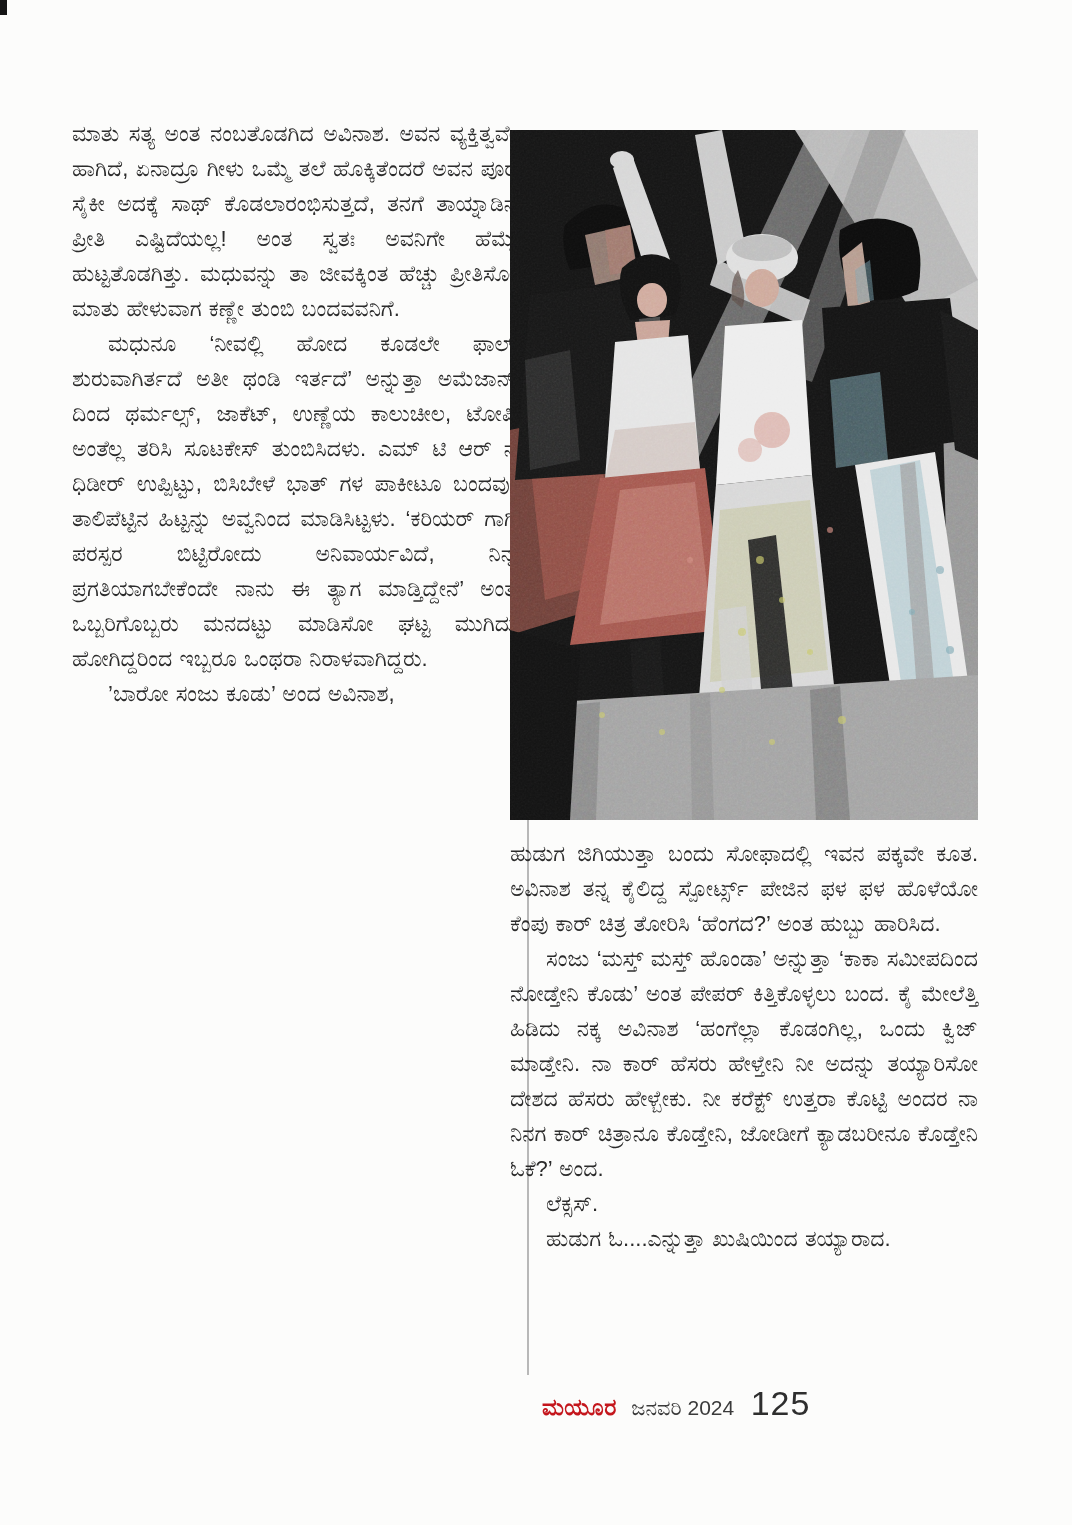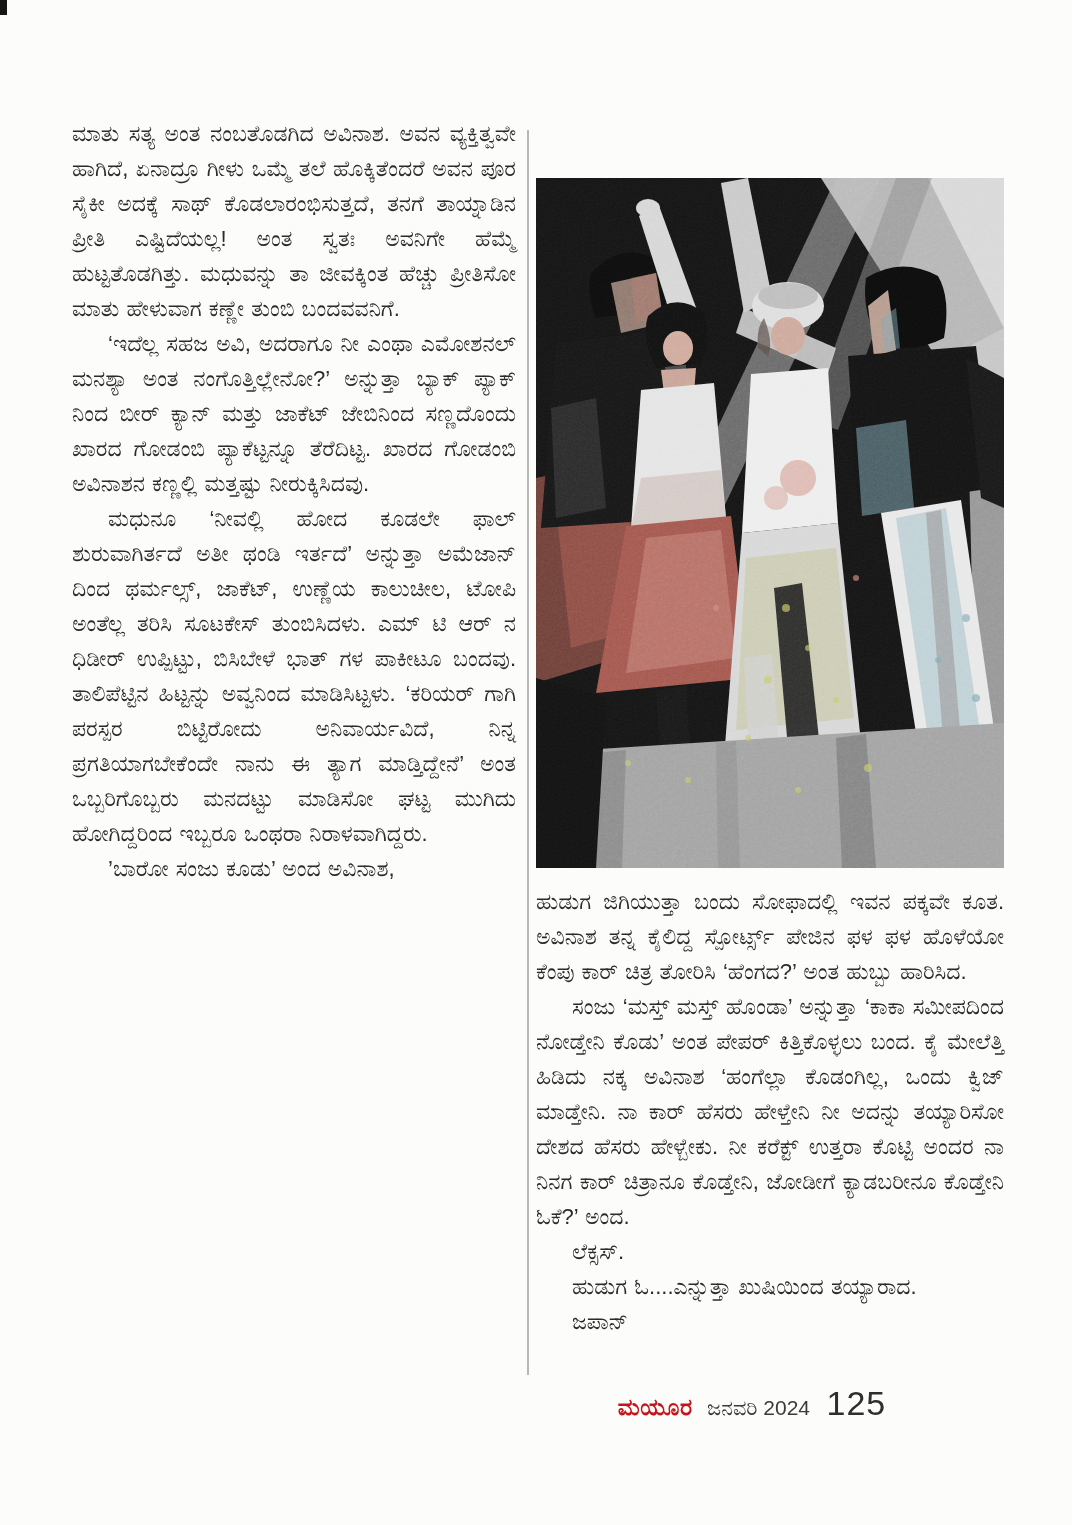--- a/index.html
+++ b/index.html
@@ -23,29 +23,29 @@
     color:#2b2b2b;
     margin:0;
     word-spacing:1px;
   }
   .body-par.indent{text-indent:36px;}
   .column-divider{
     position:absolute;left:527px;top:130px;width:1.5px;height:1245px;
     background:#b8b8b8;
   }
   .col-right{
-    position:absolute;left:536px;top:130px;width:468px;margin-top:48px;
+    position:absolute;left:510px;top:130px;width:468px;
   }
   .illustration{
     width:468px;height:690px;display:block;
   }
   .right-text{margin-top:16px;}
   .footer{
     position:absolute;top:1384px;left:542px;width:420px;
-    text-align:center;white-space:nowrap;
+    text-align:left;white-space:nowrap;
   }
   .brand{
     color:#c4161c;font-weight:bold;font-size:23px;letter-spacing:.5px;
     display:inline-block;vertical-align:baseline;
   }
   .issue{
     color:#3a3a3a;font-size:21px;margin-left:10px;
     display:inline-block;vertical-align:baseline;
   }
   .pagenum{
@@ -53,21 +53,20 @@
     display:inline-block;vertical-align:baseline;letter-spacing:1px;
   }
 </style>
 </head>
 <body>
 
 <div class="print-mark"></div>
 
 <div class="col-left">
   <p class="body-par">ಮಾತು ಸತ್ಯ ಅಂತ ನಂಬತೊಡಗಿದ ಅವಿನಾಶ. ಅವನ ವ್ಯಕ್ತಿತ್ವವೇ ಹಾಗಿದೆ, ಏನಾದ್ರೂ ಗೀಳು ಒಮ್ಮೆ ತಲೆ ಹೊಕ್ಕಿತೆಂದರೆ ಅವನ ಪೂರ ಸೈಕೀ ಅದಕ್ಕೆ ಸಾಥ್ ಕೊಡಲಾರಂಭಿಸುತ್ತದೆ, ತನಗೆ ತಾಯ್ನಾಡಿನ ಪ್ರೀತಿ ಎಷ್ಟಿದೆಯಲ್ಲ! ಅಂತ ಸ್ವತಃ ಅವನಿಗೇ ಹೆಮ್ಮೆ ಹುಟ್ಟತೊಡಗಿತ್ತು. ಮಧುವನ್ನು ತಾ ಜೀವಕ್ಕಿಂತ ಹೆಚ್ಚು ಪ್ರೀತಿಸೋ ಮಾತು ಹೇಳುವಾಗ ಕಣ್ಣೇ ತುಂಬಿ ಬಂದವವನಿಗೆ.</p>
-  <p class="body-par indent">‘ಇದೆಲ್ಲ ಸಹಜ ಅವಿ, ಅದರಾಗೂ ನೀ ಎಂಥಾ ಎಮೋಶನಲ್ ಮನಶ್ಯಾ ಅಂತ ನಂಗೊತ್ತಿಲ್ಲೇನೋ?’ ಅನ್ನುತ್ತಾ ಬ್ಯಾಕ್ ಪ್ಯಾಕ್ ನಿಂದ ಬೀರ್ ಕ್ಯಾನ್ ಮತ್ತು ಜಾಕೆಟ್ ಜೇಬಿನಿಂದ ಸಣ್ಣದೊಂದು ಖಾರದ ಗೋಡಂಬಿ ಪ್ಯಾಕೆಟ್ಟನ್ನೂ ತೆರೆದಿಟ್ಟ. ಖಾರದ ಗೋಡಂಬಿ ಅವಿನಾಶನ ಕಣ್ಣಲ್ಲಿ ಮತ್ತಷ್ಟು ನೀರುಕ್ಕಿಸಿದವು.</p>
   <p class="body-par indent">ಮಧುನೂ ‘ನೀವಲ್ಲಿ ಹೋದ ಕೂಡಲೇ ಫಾಲ್ ಶುರುವಾಗಿರ್ತದೆ ಅತೀ ಥಂಡಿ ಇರ್ತದೆ’ ಅನ್ನುತ್ತಾ ಅಮೆಜಾನ್ ದಿಂದ ಥರ್ಮಲ್ಸ್, ಜಾಕೆಟ್, ಉಣ್ಣೆಯ ಕಾಲುಚೀಲ, ಟೋಪಿ ಅಂತೆಲ್ಲ ತರಿಸಿ ಸೂಟಕೇಸ್ ತುಂಬಿಸಿದಳು. ಎಮ್ ಟಿ ಆರ್ ನ ಧಿಡೀರ್ ಉಪ್ಪಿಟ್ಟು, ಬಿಸಿಬೇಳೆ ಭಾತ್ ಗಳ ಪಾಕೀಟೂ ಬಂದವು. ತಾಲಿಪೆಟ್ಟಿನ ಹಿಟ್ಟನ್ನು ಅವ್ವನಿಂದ ಮಾಡಿಸಿಟ್ಟಳು. ‘ಕರಿಯರ್ ಗಾಗಿ ಪರಸ್ಪರ ಬಿಟ್ಟಿರೋದು ಅನಿವಾರ್ಯವಿದೆ, ನಿನ್ನ ಪ್ರಗತಿಯಾಗಬೇಕೆಂದೇ ನಾನು ಈ ತ್ಯಾಗ ಮಾಡ್ತಿದ್ದೇನೆ’ ಅಂತ ಒಬ್ಬರಿಗೊಬ್ಬರು ಮನದಟ್ಟು ಮಾಡಿಸೋ ಘಟ್ಟ ಮುಗಿದು ಹೋಗಿದ್ದರಿಂದ ಇಬ್ಬರೂ ಒಂಥರಾ ನಿರಾಳವಾಗಿದ್ದರು.</p>
   <p class="body-par indent">’ಬಾರೋ ಸಂಜು ಕೂಡು’ ಅಂದ ಅವಿನಾಶ,</p>
 </div>
 
 <div class="column-divider"></div>
 
 <div class="col-right">
 
   <svg class="illustration" viewBox="0 0 468 690" preserveAspectRatio="none" xmlns="http://www.w3.org/2000/svg">
     <defs>
@@ -177,21 +176,20 @@
       <rect width="468" height="690" filter="url(#grain)" opacity="0.42" style="mix-blend-mode:soft-light"></rect>
       <rect width="468" height="690" filter="url(#grain2)" opacity="0.10" style="mix-blend-mode:overlay"></rect>
     </g>
   </svg>
 
   <div class="right-text">
     <p class="body-par">ಹುಡುಗ ಜಿಗಿಯುತ್ತಾ ಬಂದು ಸೋಫಾದಲ್ಲಿ ಇವನ ಪಕ್ಕವೇ ಕೂತ. ಅವಿನಾಶ ತನ್ನ ಕೈಲಿದ್ದ ಸ್ಪೋರ್ಟ್ಸ್ ಪೇಜಿನ ಫಳ ಫಳ ಹೊಳೆಯೋ ಕೆಂಪು ಕಾರ್ ಚಿತ್ರ ತೋರಿಸಿ ‘ಹೆಂಗದ?’ ಅಂತ ಹುಬ್ಬು ಹಾರಿಸಿದ.</p>
     <p class="body-par indent">ಸಂಜು ‘ಮಸ್ತ್ ಮಸ್ತ್ ಹೊಂಡಾ’ ಅನ್ನುತ್ತಾ ‘ಕಾಕಾ ಸಮೀಪದಿಂದ ನೋಡ್ತೇನಿ ಕೊಡು’ ಅಂತ ಪೇಪರ್ ಕಿತ್ತಿಕೊಳ್ಳಲು ಬಂದ. ಕೈ ಮೇಲೆತ್ತಿ ಹಿಡಿದು ನಕ್ಕ ಅವಿನಾಶ ‘ಹಂಗೆಲ್ಲಾ ಕೊಡಂಗಿಲ್ಲ, ಒಂದು ಕ್ವಿಜ್ ಮಾಡ್ತೇನಿ. ನಾ ಕಾರ್ ಹೆಸರು ಹೇಳ್ತೇನಿ ನೀ ಅದನ್ನು ತಯ್ಯಾರಿಸೋ ದೇಶದ ಹೆಸರು ಹೇಳ್ಬೇಕು. ನೀ ಕರೆಕ್ಟ್ ಉತ್ತರಾ ಕೊಟ್ಟಿ ಅಂದರ ನಾ ನಿನಗ ಕಾರ್ ಚಿತ್ರಾನೂ ಕೊಡ್ತೇನಿ, ಜೋಡೀಗೆ ಕ್ಯಾಡಬರೀನೂ ಕೊಡ್ತೇನಿ ಓಕೆ?’ ಅಂದ.</p>
     <p class="body-par indent">ಲೆಕ್ಸಸ್.</p>
     <p class="body-par indent">ಹುಡುಗ ಓ....ಎನ್ನುತ್ತಾ ಖುಷಿಯಿಂದ ತಯ್ಯಾರಾದ.</p>
-    <p class="body-par indent">ಜಪಾನ್</p>
   </div>
 </div>
 
 <div class="footer">
   <span class="brand">ಮಯೂರ</span>
   <span class="issue">ಜನವರಿ 2024</span>
   <span class="pagenum">125</span>
 </div>
 
 </body></html>

